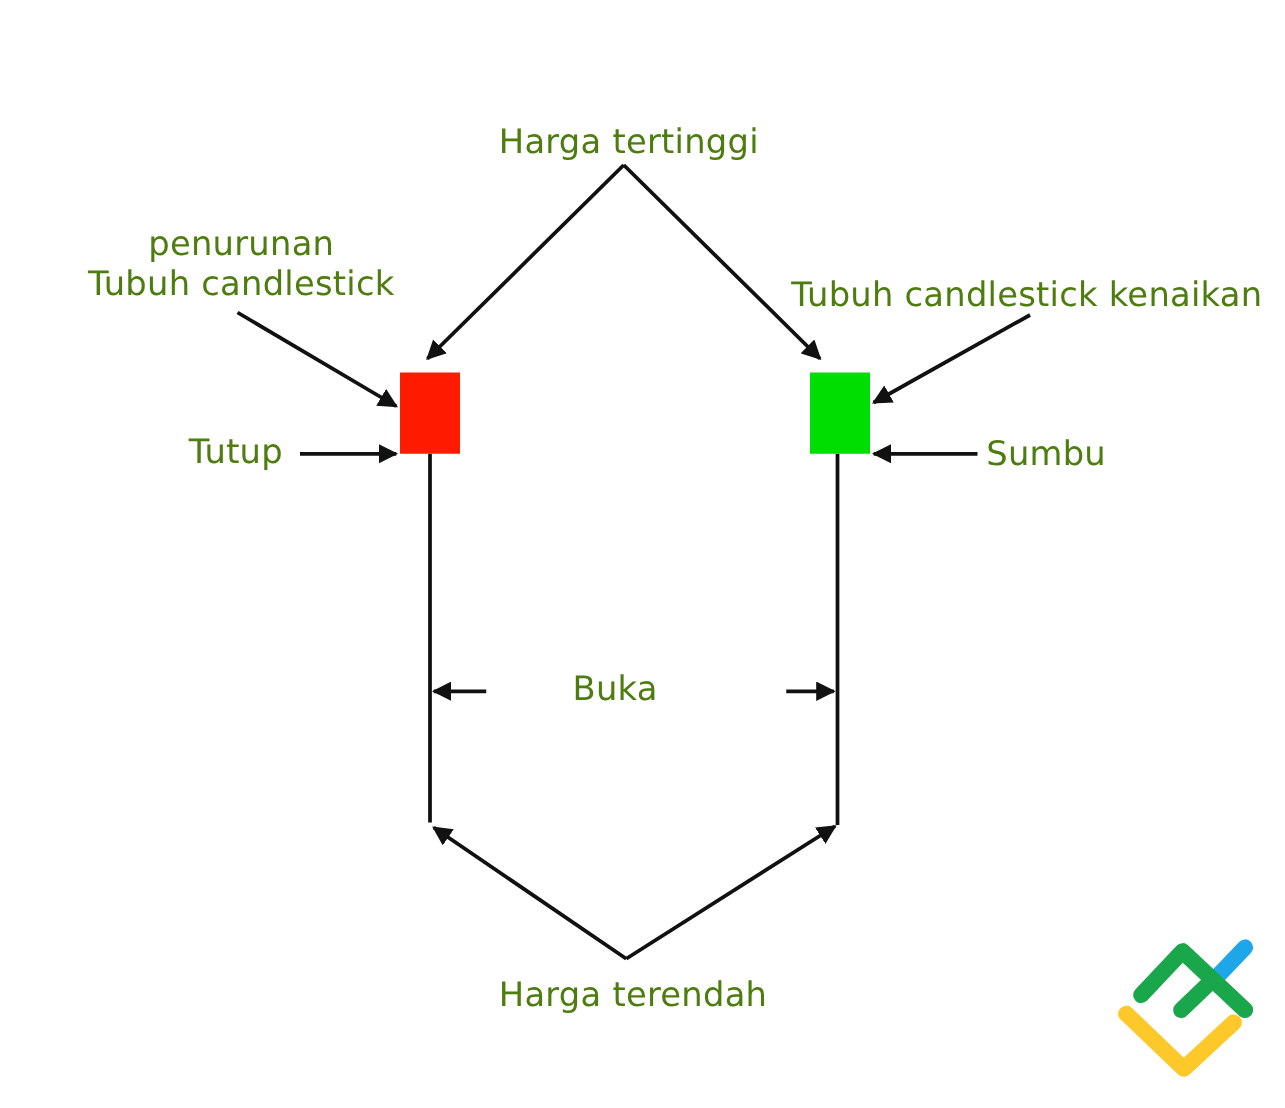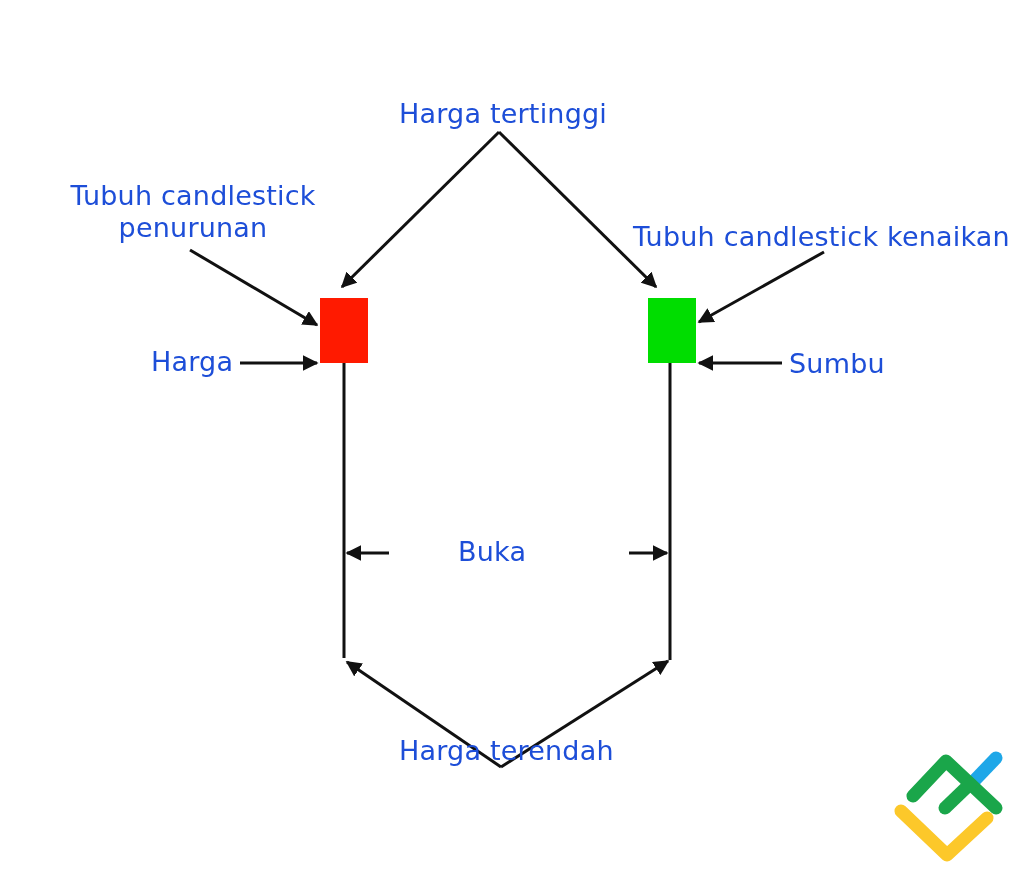--- a/index.html
+++ b/index.html
@@ -20,21 +20,21 @@
       left: 0;
       top: 0;
       width: 1028px;
       height: 886px;
     }
     .label {
       position: absolute;
       font-size: 27px;
       line-height: 32px;
       white-space: nowrap;
-      color: #1d4ed8;
+      color: #4d7c0f;
       letter-spacing: 0.2px;
     }
     .label.center { text-align: center; }
     .label.left { text-align: right; }
     #logo {
       position: absolute;
       left: 888px;
       top: 746px;
       width: 130px;
       height: 125px;
@@ -78,33 +78,33 @@
 
   <g stroke="#111111" stroke-width="3" fill="none">
     <line x1="501" y1="767" x2="347" y2="662" marker-end="url(#arrowhead)"></line>
     <line x1="501" y1="767" x2="668" y2="661" marker-end="url(#arrowhead)"></line>
   </g>
 </svg>
 
 <div class="label center" style="left:399px; top:98px;">Harga tertinggi</div>
 
 <div class="label center" style="left:66px; top:180px; width:254px;">
+  <div>penurunan</div>
   <div>Tubuh candlestick</div>
-  <div>penurunan</div>
 </div>
 
 <div class="label left" style="left:633px; top:221px;">Tubuh candlestick kenaikan</div>
 
-<div class="label left" style="left:151px; top:346px;">Harga</div>
+<div class="label left" style="left:151px; top:346px;">Tutup</div>
 
 <div class="label left" style="left:789px; top:348px;">Sumbu</div>
 
 <div class="label center" style="left:458px; top:536px;">Buka</div>
 
-<div class="label center" style="left:399px; top:735px;">Harga terendah</div>
+<div class="label center" style="left:399px; top:781px;">Harga terendah</div>
 
 <svg id="logo" viewBox="888 746 130 125" xmlns="http://www.w3.org/2000/svg">
   <g fill="none" stroke-linecap="round" stroke-linejoin="round" stroke-width="13">
     <line x1="996" y1="758" x2="974" y2="781" stroke="#1ea7e8"></line>
     <polyline points="901,811 947,855 987,818" stroke="#fcc82a"></polyline>
     <polyline points="913,796 946,761 996,808" stroke="#1aa64a"></polyline>
     <line x1="945" y1="808" x2="970" y2="784" stroke="#1aa64a"></line>
   </g>
 </svg>
 

